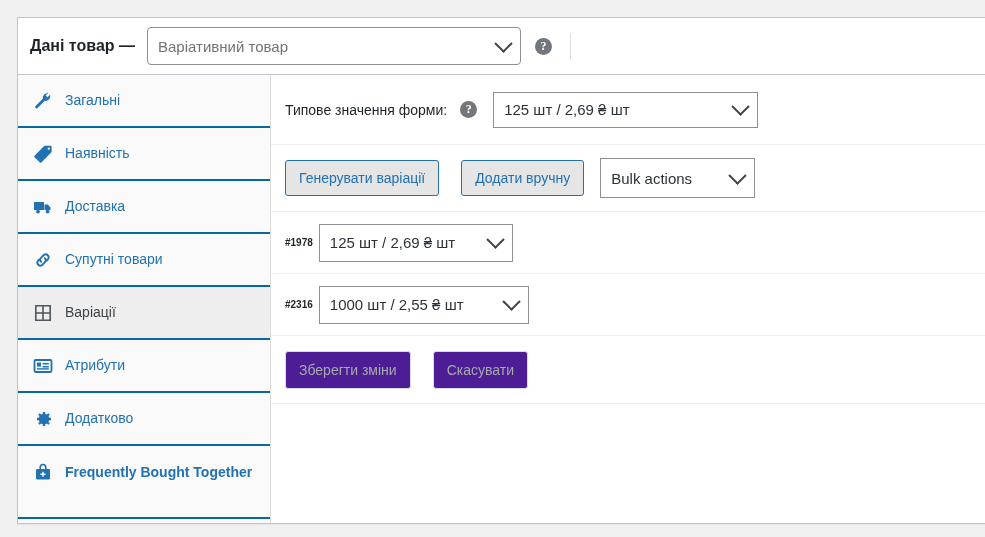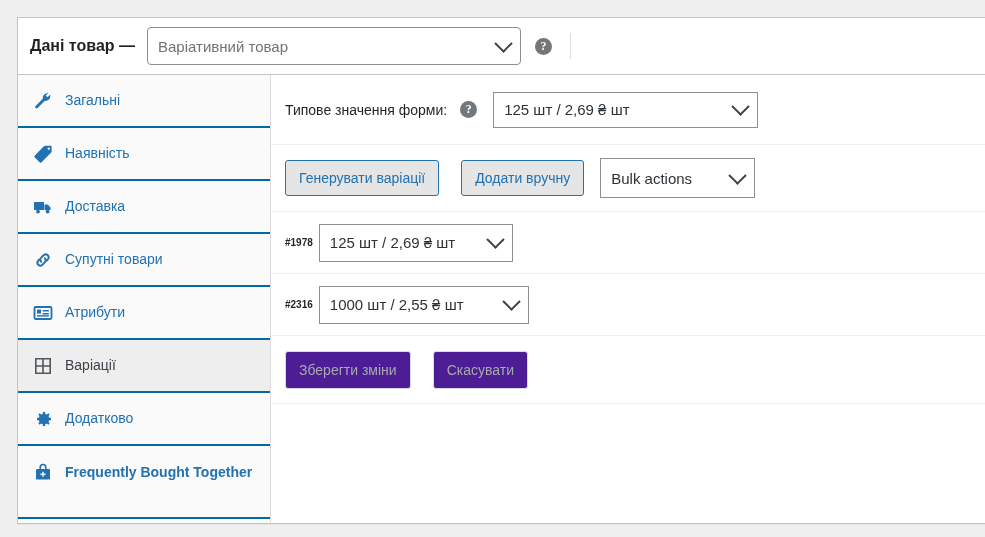--- a/index.html
+++ b/index.html
@@ -258,36 +258,36 @@
       </div>
 
       <div class="tab">
         <svg class="ticon" viewBox="0 0 20 20">
           <path fill="none" stroke="#2271b1" stroke-width="1.9" stroke-linecap="round" d="M8.2 11.8a3 3 0 0 1 0-4.2l2.6-2.6a3 3 0 0 1 4.2 4.2l-1.3 1.3"></path>
           <path fill="none" stroke="#2271b1" stroke-width="1.9" stroke-linecap="round" d="M11.8 8.2a3 3 0 0 1 0 4.2l-2.6 2.6a3 3 0 0 1-4.2-4.2l1.3-1.3"></path>
         </svg>
         <span class="tlabel">Супутні товари</span>
       </div>
 
+      <div class="tab active">
+        <svg class="ticon" viewBox="0 0 20 20">
+          <path fill="#50575e" d="M2 2h16v16H2V2zm1.6 1.6v5.6h5.6V3.6H3.6zm7.2 0v5.6h5.6V3.6h-5.6zm-7.2 7.2v5.6h5.6v-5.6H3.6zm7.2 0v5.6h5.6v-5.6h-5.6z"></path>
+        </svg>
+        <span class="tlabel">Варіації</span>
+      </div>
+
       <div class="tab">
         <svg class="ticon" viewBox="0 0 20 20">
           <rect x="1.5" y="4" width="17" height="12" rx="1.2" fill="none" stroke="#2271b1" stroke-width="1.8"></rect>
           <rect x="4" y="6.6" width="4" height="4" fill="#2271b1"></rect>
           <rect x="9.6" y="7" width="6.2" height="1.5" fill="#2271b1"></rect>
           <rect x="9.6" y="10" width="6.2" height="1.5" fill="#2271b1"></rect>
           <rect x="4" y="12.2" width="11.8" height="1.4" fill="#2271b1"></rect>
         </svg>
         <span class="tlabel">Атрибути</span>
-      </div>
-
-      <div class="tab active">
-        <svg class="ticon" viewBox="0 0 20 20">
-          <path fill="#50575e" d="M2 2h16v16H2V2zm1.6 1.6v5.6h5.6V3.6H3.6zm7.2 0v5.6h5.6V3.6h-5.6zm-7.2 7.2v5.6h5.6v-5.6H3.6zm7.2 0v5.6h5.6v-5.6h-5.6z"></path>
-        </svg>
-        <span class="tlabel">Варіації</span>
       </div>
 
       <div class="tab">
         <svg class="ticon" viewBox="0 0 20 20">
           <path fill="#2271b1" d="M10 6.6a3.4 3.4 0 1 0 0 6.8 3.4 3.4 0 0 0 0-6.8zm0 5a1.6 1.6 0 1 1 0-3.2 1.6 1.6 0 0 1 0 3.2z"></path>
           <path fill="#2271b1" d="M18 8.8h-1.9a6.4 6.4 0 0 0-.7-1.7l1.4-1.4-1.5-1.5-1.4 1.4a6.4 6.4 0 0 0-1.7-.7V3h-2.4v1.9c-.6.1-1.2.4-1.7.7L6.7 4.2 5.2 5.7l1.4 1.4c-.3.5-.6 1.1-.7 1.7H4v2.4h1.9c.1.6.4 1.2.7 1.7l-1.4 1.4 1.5 1.5 1.4-1.4c.5.3 1.1.6 1.7.7V17h2.4v-1.9c.6-.1 1.2-.4 1.7-.7l1.4 1.4 1.5-1.5-1.4-1.4c.3-.5.6-1.1.7-1.7H18V8.8z"></path>
         </svg>
         <span class="tlabel">Додатково</span>
       </div>
 

